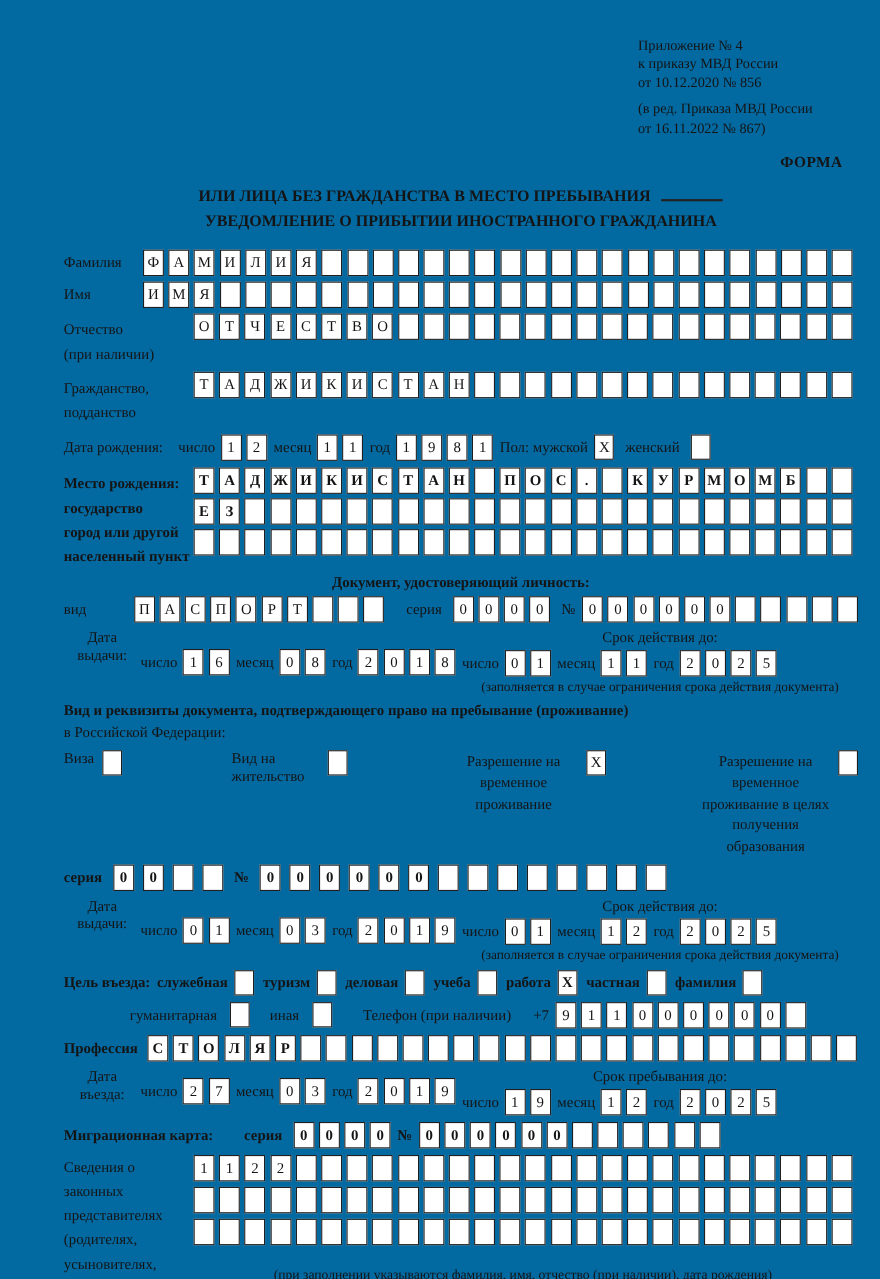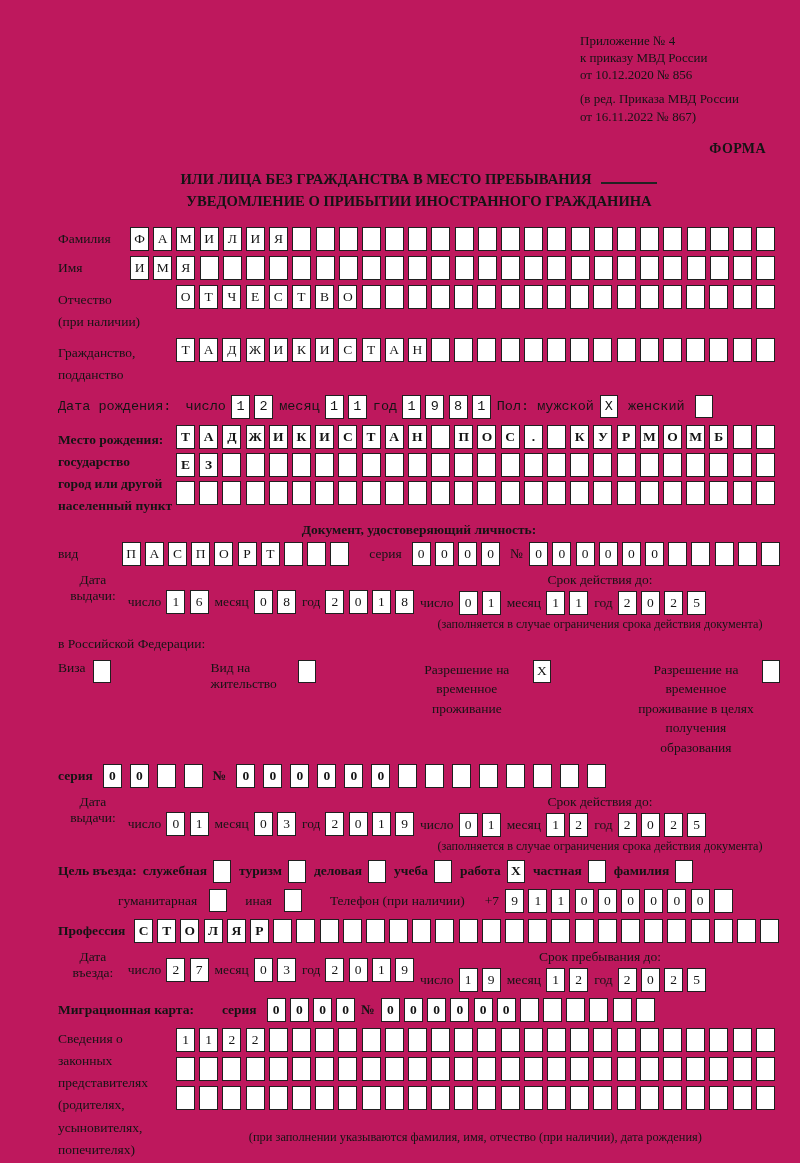--- a/index.html
+++ b/index.html
@@ -1,21 +1,21 @@
 <!DOCTYPE html>
 <html><head>
 <meta charset="utf-8">
 <style>
   html,body{margin:0;padding:0;background:#ffffff;}
   .page{
     position:relative;
     width:800px;height:1163px;
     box-sizing:border-box;
     padding:32px 20px 14px 58px;
-    background:#be185d;
+    background:#0369a1;
     color:#141414;
     font-family:"Liberation Serif","DejaVu Serif",serif;
     font-size:13.5px;
     overflow:hidden;
   }
   
   .hdr-right{margin-left:auto;width:200px;font-size:13px;line-height:1.32;}
   .hdr-right .grp2{margin-top:7px;}
   .forma{margin-top:16px;text-align:right;padding-right:14px;font-weight:bold;font-size:14px;letter-spacing:.4px;}
   .title{margin-top:12px;text-align:center;font-weight:bold;font-size:14.6px;line-height:1.5;}
@@ -36,21 +36,21 @@
   
   .frow{display:flex;align-items:flex-start;margin-top:5px;}
   .flabel{flex:none;padding-top:4px;}
   .w72{width:72px;}
   .w118{width:118px;}
   .lbl2{line-height:1.65;}
   .inline{display:flex;align-items:center;}
   .dg{display:flex;align-items:center;}
   .dg .lb{margin:0 5px 0 0;}
   .dg .cellrow{margin-right:6px;}
-  .mt8{margin-top:8px;font-family:Liberation Mono, monospace;} .mt6{margin-top:6px;font-weight:bold;} .mt4{margin-top:4px;}
+  .mt8{margin-top:8px;} .mt6{margin-top:6px;font-weight:bold;} .mt4{margin-top:4px;}
   .center{text-align:center;}
   .boldc{font-weight:bold;}
   .note{font-size:12.2px;text-align:center;margin-top:2px;}
 
   .twocol{display:flex;margin-top:6px;}
   .col-l{width:362px;flex:none;display:flex;flex-direction:row;}
   .col-r{flex:1;display:flex;flex-direction:column;}
   .datehead{text-align:center;margin-bottom:3px;}
 
   .opt{display:flex;align-items:flex-start;}
@@ -437,20 +437,21 @@
             <div class="cell">2</div>
             <div class="cell">0</div>
             <div class="cell">2</div>
             <div class="cell">5</div>
           </div>
       </div>
       <div class="note">(заполняется в случае ограничения срока действия документа)</div>
     </div>
   </div>
 
+  <div class="mt6">Вид и реквизиты документа, подтверждающего право на пребывание (проживание)</div>
   <div class="mt4">в Российской Федерации:</div>
 
   <div class="optrow">
     <div class="opt">
       <span class="optlbl">Виза</span>
       <div class="cell checkbox"></div>
     </div>
     <span class="gap28"></span>
     <div class="opt">
       <span class="optlbl">Вид на жительство</span>

